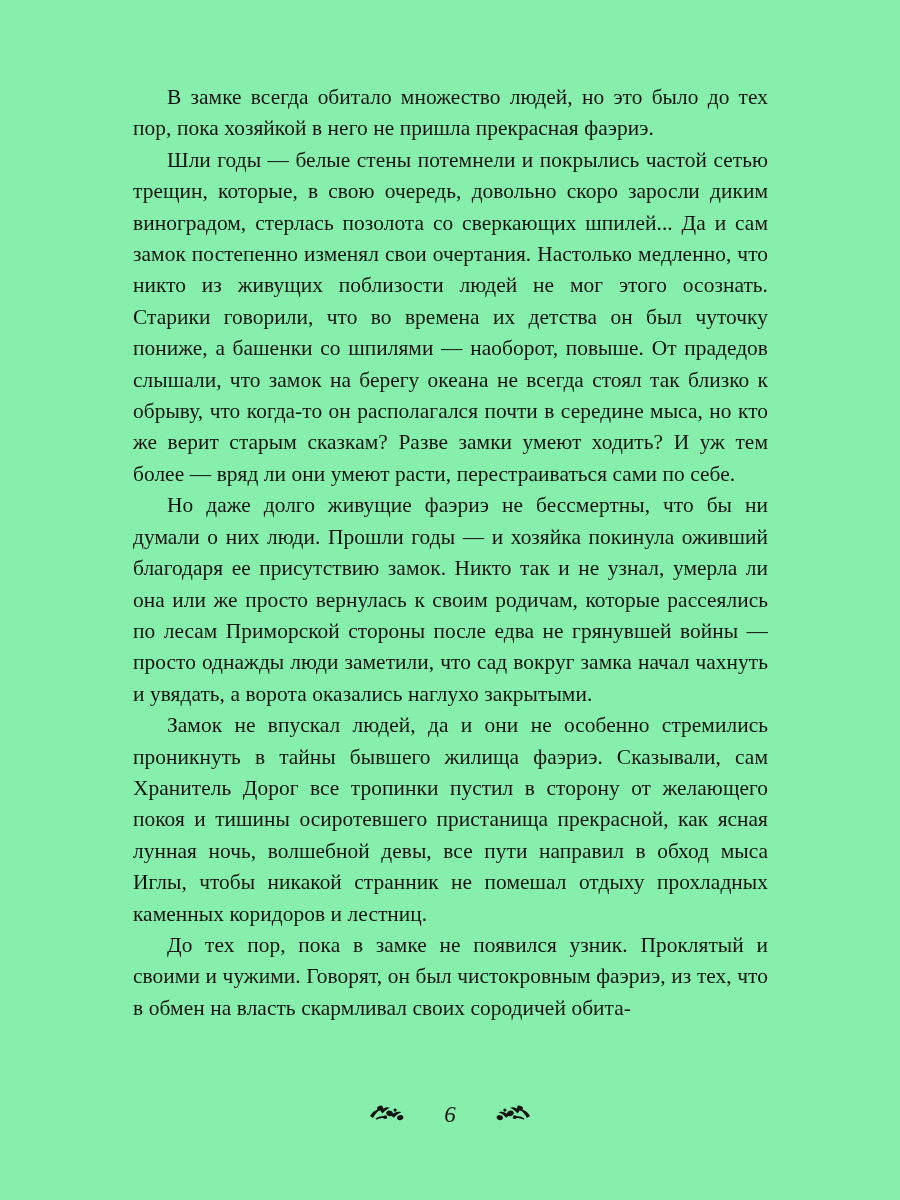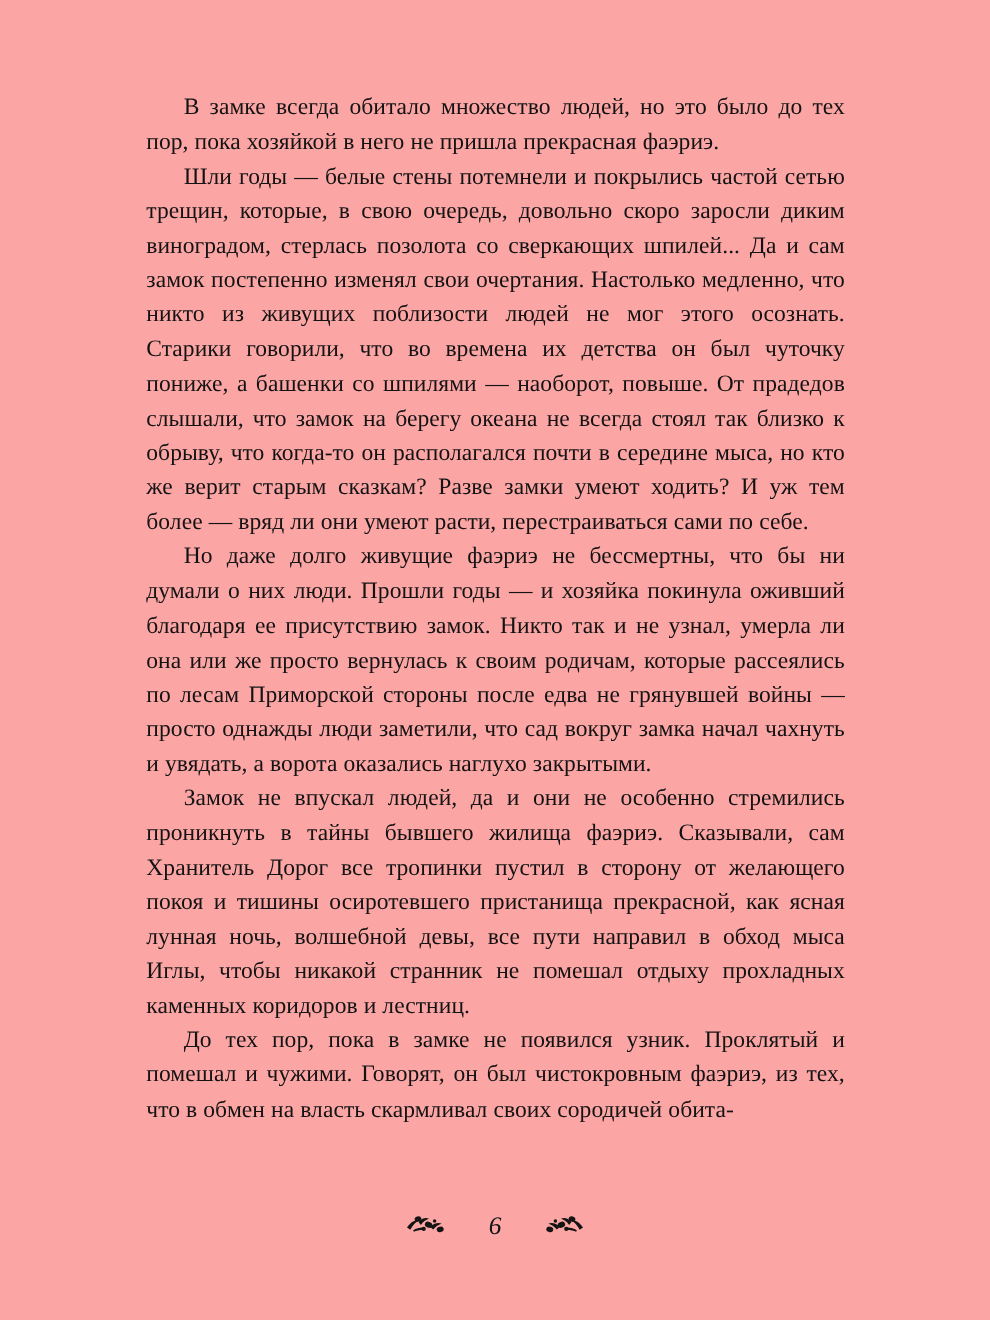--- a/index.html
+++ b/index.html
@@ -14,21 +14,21 @@
     position: relative;
     overflow: hidden;
     font-family: "Liberation Serif", "DejaVu Serif", serif;
     color: #131313;
     -webkit-font-smoothing: antialiased;
   }
 
   .page {
     position: absolute;
     inset: 0;
-    background: #fca5a5;
+    background: #86efac;
   }
 
   
   .text-column {
     position: absolute;
     left: 133px;
     top: 82px;
     width: 635px;
   }
 
@@ -85,21 +85,21 @@
 </head>
 <body>
 
 <div class="page">
 
   <div class="text-column">
     <p class="para">В замке всегда обитало множество людей, но это было до тех пор, пока хозяйкой в него не пришла прекрасная фаэриэ.</p>
     <p class="para">Шли годы — белые стены потемнели и покрылись частой сетью трещин, которые, в свою очередь, довольно скоро заросли диким виноградом, стерлась позолота со сверкающих шпилей... Да и сам замок постепенно изменял свои очертания. Настолько медленно, что никто из живущих поблизости людей не мог этого осознать. Старики говорили, что во времена их детства он был чуточку пониже, а башенки со шпилями — наоборот, повыше. От прадедов слышали, что замок на берегу океана не всегда стоял так близко к обрыву, что когда-то он располагался почти в середине мыса, но кто же верит старым сказкам? Разве замки умеют ходить? И уж тем более — вряд ли они умеют расти, перестраиваться сами по себе.</p>
     <p class="para">Но даже долго живущие фаэриэ не бессмертны, что бы ни думали о них люди. Прошли годы — и хозяйка покинула оживший благодаря ее присутствию замок. Никто так и не узнал, умерла ли она или же просто вернулась к своим родичам, которые рассеялись по лесам Приморской стороны после едва не грянувшей войны — просто однажды люди заметили, что сад вокруг замка начал чахнуть и увядать, а ворота оказались наглухо закрытыми.</p>
     <p class="para">Замок не впускал людей, да и они не особенно стремились проникнуть в тайны бывшего жилища фаэриэ. Сказывали, сам Хранитель Дорог все тропинки пустил в сторону от желающего покоя и тишины осиротевшего пристанища прекрасной, как ясная лунная ночь, волшебной девы, все пути направил в обход мыса Иглы, чтобы никакой странник не помешал отдыху прохладных каменных коридоров и лестниц.</p>
-    <p class="para">До тех пор, пока в замке не появился узник. Проклятый и помешал и чужими. Говорят, он был чистокровным фаэриэ, из тех, что в обмен на власть скармливал своих сородичей обита-</p>
+    <p class="para">До тех пор, пока в замке не появился узник. Проклятый и своими и чужими. Говорят, он был чистокровным фаэриэ, из тех, что в обмен на власть скармливал своих сородичей обита-</p>
   </div>
 
   <div class="footer">
 
     <span class="ornament">
       <svg viewBox="0 0 42 22" xmlns="http://www.w3.org/2000/svg" aria-hidden="true">
         <g fill="currentColor">
           <path d="M3 13 C6 8, 10 6, 14 6 C11 8, 8 11, 6 15 Z"></path>
           <ellipse cx="13" cy="5.2" rx="3.1" ry="2.4" transform="rotate(-22 13 5.2)"></ellipse>
           <path d="M13.5 8 C16 4.5, 20 3.6, 23 4.8 C20.2 6, 17.4 8, 15.6 10.6 Z"></path>

